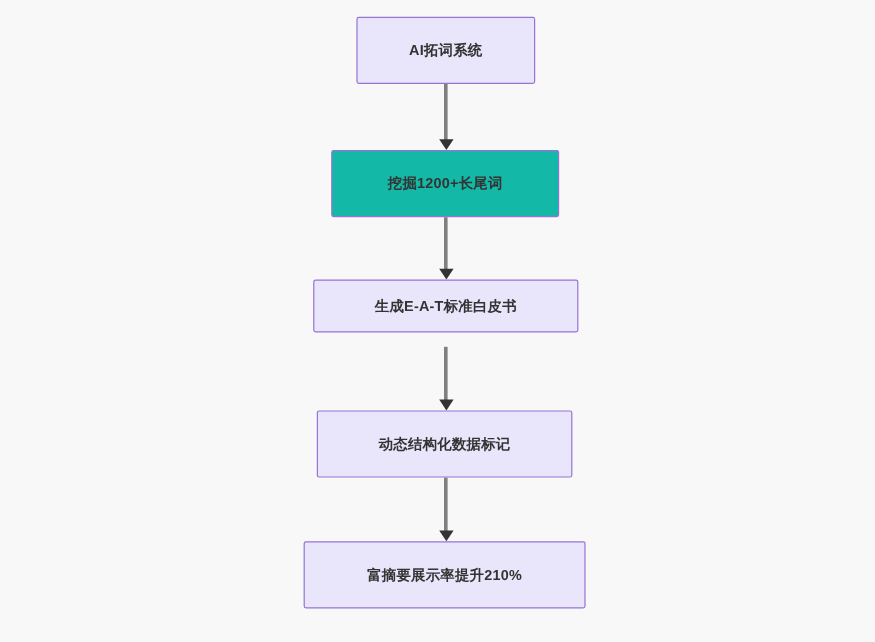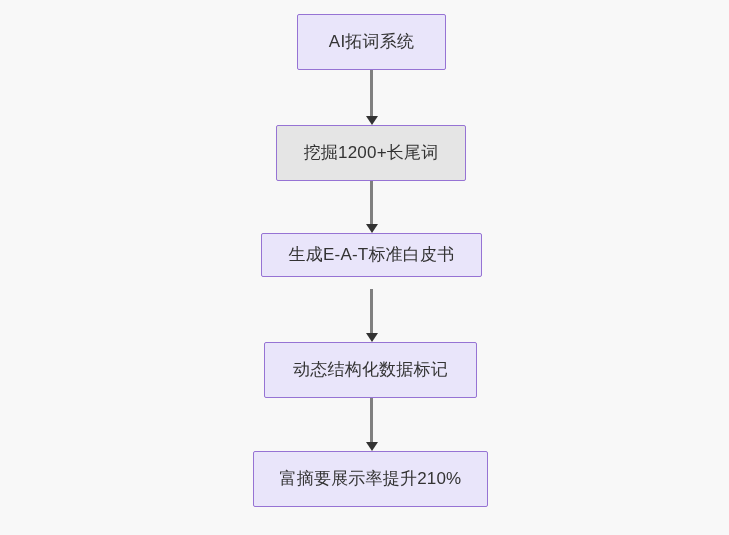--- a/index.html
+++ b/index.html
@@ -21,25 +21,26 @@
   .node {
     position: absolute;
     box-sizing: border-box;
     background: #e9e5fa;
     border: 1.5px solid #9673d4;
     border-radius: 2px;
     display: flex;
     align-items: center;
     justify-content: center;
     color: #333333;
-    font-size: 17px;
+    font-size: 12px;
     line-height: 1.2;
     letter-spacing: 0.2px;
     white-space: nowrap;
     z-index: 2;
+    font-weight: bold;
   }
   .edge {
     position: absolute;
     z-index: 1;
   }
   .edge-line {
     position: absolute;
     left: 0;
     top: 0;
     width: 3px;
@@ -60,21 +61,21 @@
 
 <div id="flowchart">
 
   <div class="node" style="left: 297px; top: 14px; width: 149px; height: 56px; background: rgb(233, 229, 250); border-color: rgb(150, 115, 212); color: rgb(51, 51, 51);">AI拓词系统</div>
 
   <div class="edge" style="left: 370px; top: 70px; width: 3px; height: 55px;">
     <div class="edge-line" style="height: 48px; background: rgb(128, 128, 128);"></div>
     <div class="edge-arrow" style="top: 46px; border-top-color: rgb(51, 51, 51);"></div>
   </div>
 
-  <div class="node" style="left: 276px; top: 125px; width: 190px; height: 56px; background: #e5e5e5; border-color: rgb(150, 115, 212); color: rgb(51, 51, 51);">挖掘1200+长尾词</div>
+  <div class="node" style="left: 276px; top: 125px; width: 190px; height: 56px; background: #14b8a6; border-color: rgb(150, 115, 212); color: rgb(51, 51, 51);">挖掘1200+长尾词</div>
 
   <div class="edge" style="left: 370px; top: 181px; width: 3px; height: 52px;">
     <div class="edge-line" style="height: 45px; background: rgb(128, 128, 128);"></div>
     <div class="edge-arrow" style="top: 43px; border-top-color: rgb(51, 51, 51);"></div>
   </div>
 
   <div class="node" style="left: 261px; top: 233px; width: 221px; height: 44px; background: rgb(233, 229, 250); border-color: rgb(150, 115, 212); color: rgb(51, 51, 51);">生成E-A-T标准白皮书</div>
 
   <div class="edge" style="left: 370px; top: 289px; width: 3px; height: 53px;">
     <div class="edge-line" style="height: 46px; background: rgb(128, 128, 128);"></div>

